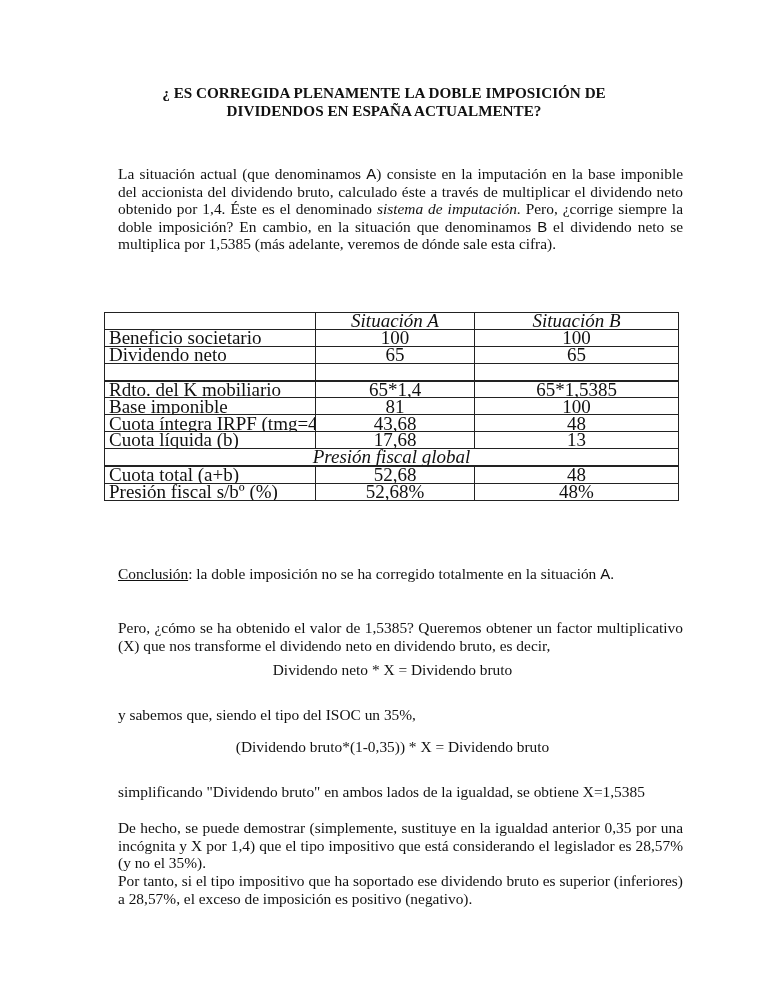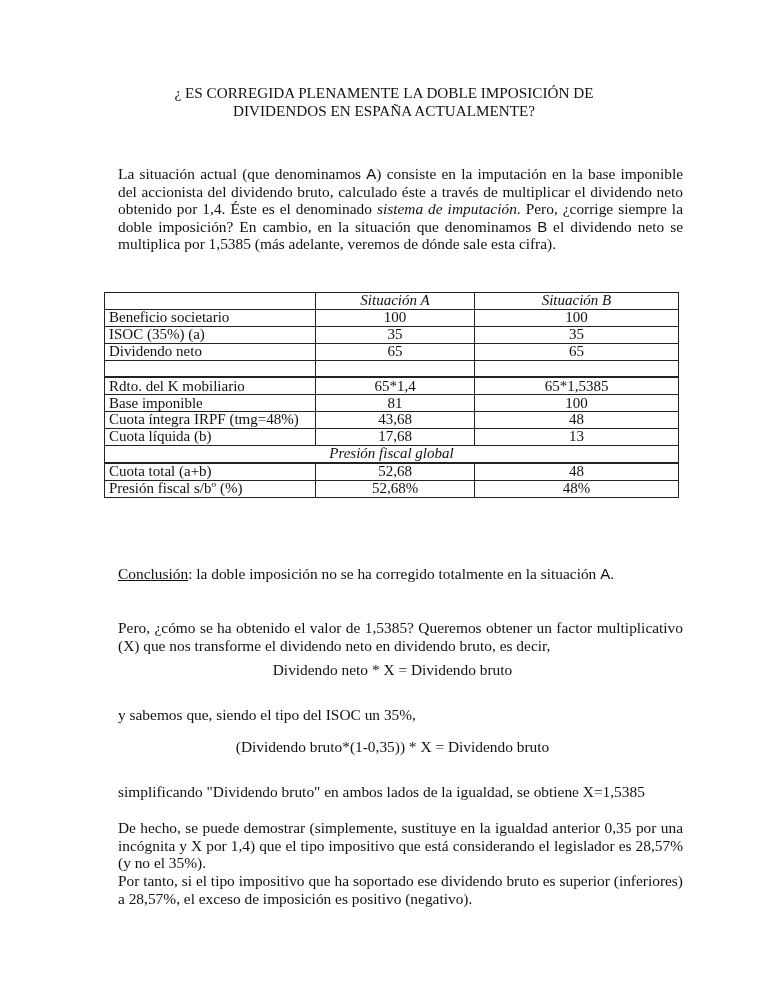--- a/index.html
+++ b/index.html
@@ -21,21 +21,21 @@
       position: absolute;
       left: 0; top: 0;
       width: 768px; height: 994px;
     }
     .title {
       position: absolute;
       left: 100px;
       top: 84px;
       width: 568px;
       text-align: center;
-      font-weight: normal;
+      font-weight: bold;
       font-size: 15.2px;
       line-height: 17.5px;
     }
     .para {
       position: absolute;
       left: 110px;
       width: 565px;
       text-align: justify;
       margin: 8px;
     }
@@ -48,25 +48,25 @@
     .underline { text-decoration: underline; }
     .formula {
       position: absolute;
       left: 110px;
       width: 565px;
       text-align: center;
     }
     table.fiscal {
       position: absolute;
       left: 104px;
-      top: 292px;
+      top: 312px;
       width: 574px;
       border-collapse: collapse;
       table-layout: fixed;
-      font-size: 15px;
+      font-size: 19px;
       padding-left: 18px;
     }
     table.fiscal td {
       border: 1px solid #222;
       height: 15.9px;
       padding: 0 4px;
       line-height: 15.5px;
       white-space: nowrap;
       overflow: hidden;
     }
@@ -106,25 +106,20 @@
     <tbody>
         <tr>
       <td class="label"></td>
       <td class="head">Situación A</td>
       <td class="head">Situación B</td>
     </tr>
     <tr>
       <td class="label">Beneficio societario</td>
       <td class="val">100</td>
       <td class="val">100</td>
-    </tr>
-    <tr>
-      <td class="label">ISOC (35%)  (a)</td>
-      <td class="val">35</td>
-      <td class="val">35</td>
     </tr>
     <tr>
       <td class="label">Dividendo neto</td>
       <td class="val">65</td>
       <td class="val">65</td>
     </tr>
     <tr>
       <td class="label"></td>
       <td class="val"></td>
       <td class="val"></td>

